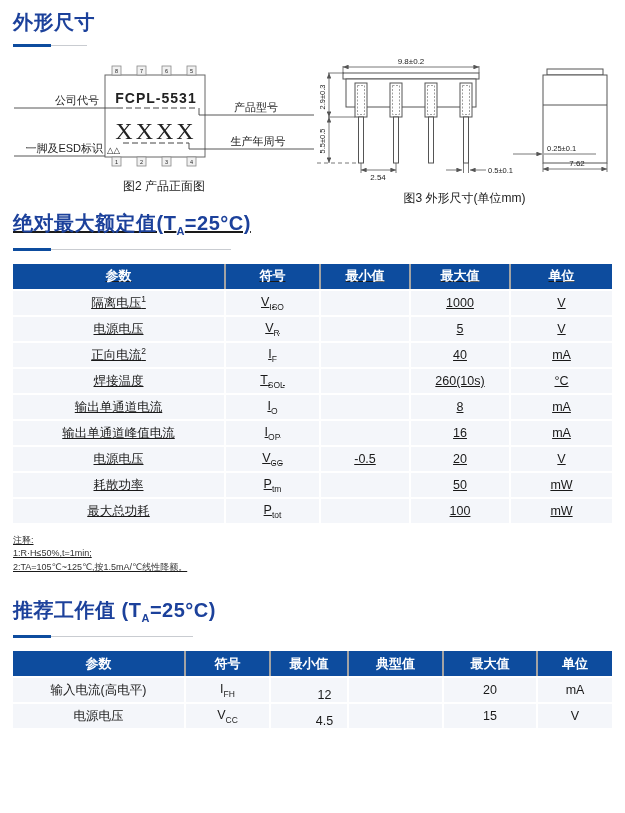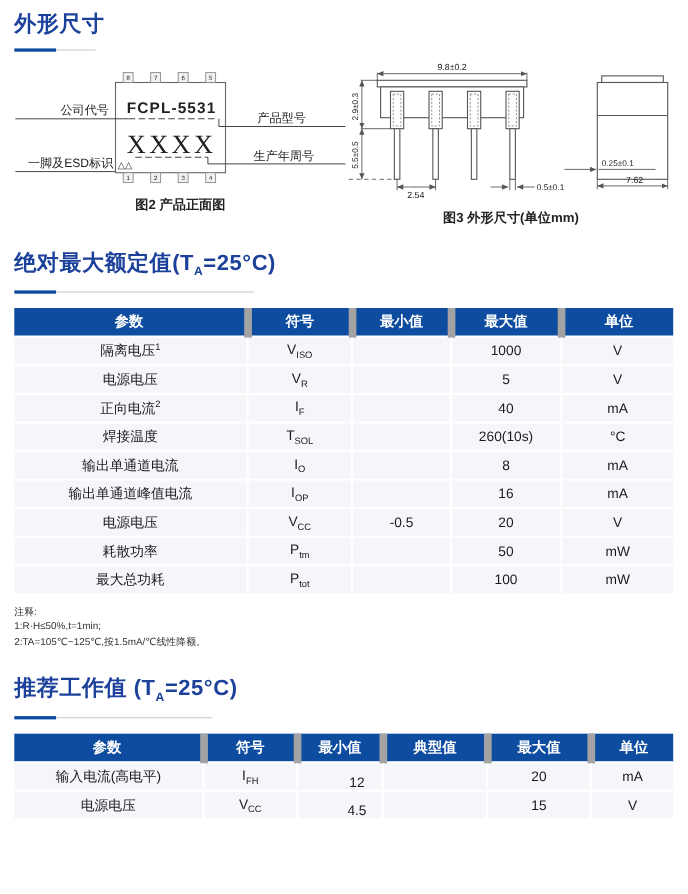--- a/index.html
+++ b/index.html
@@ -18,34 +18,34 @@
   .sec-title sub { font-size:11px; font-weight:bold; }
   .divider { margin-top:9px; height:3px; display:flex; }
   .divider .d-blue { width:38px; height:3px; background:#0d4c9e; }
   .divider .d-gray { height:1px; align-self:center; background:#c9ccd1; }
   .d-gray.w-sm { width:36px; }
   .d-gray.w-lg { width:180px; }
   .d-gray.w-md { width:142px; }
 
   .figures { display:flex; justify-content:space-between; margin-top:8px; }
   .figure-block { display:flex; flex-direction:column; align-items:center; }
-  .fig-caption { font-size:12px; font-weight:bold; color:#222; margin-top:4px; }
+  .fig-caption { font-size:12px; font-weight:normal; color:#222; margin-top:4px; }
   svg text { font-family:"Liberation Sans","DejaVu Sans",sans-serif; fill:#222; }
   .serif-mark { font-family:"Liberation Serif","DejaVu Serif",serif; }
 
-  .sec2 { margin-top:20px; }
+  .sec2 { margin-top:4px;text-decoration:underline; }
   .sec3 { margin-top:24px; }
 
   table { width:599px; border-collapse:collapse; table-layout:fixed; margin-top:13px; }
   th {
     background:#0d4c9e; color:#fff; font-size:13px; font-weight:bold;
     height:26px; 
     border-bottom:2px solid #fff;
   }
-  th + th { border-left:7px solid #a3a3a3; }
+  th + th { border-left:2px solid #a3a3a3; }
   td {
     background:#f4f6fa; font-size:12.5px; color:#1a1a1a;
     height:26px; text-align:center; border:2px solid #fff;
   }
   td:first-child { border-left:none; }
   td:last-child { border-right:none; }
   td sub, th sub { font-size:8.5px; }
   td sup { font-size:8.5px; }
   .vshift { position:relative; top:5px; display:inline-block;margin-left:31px; }
 

